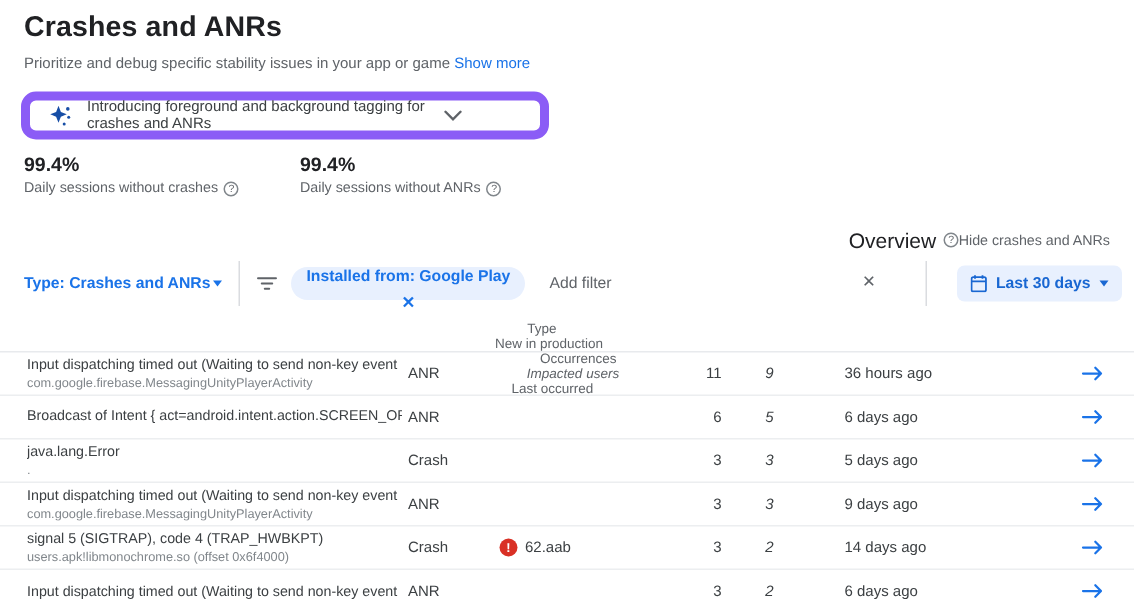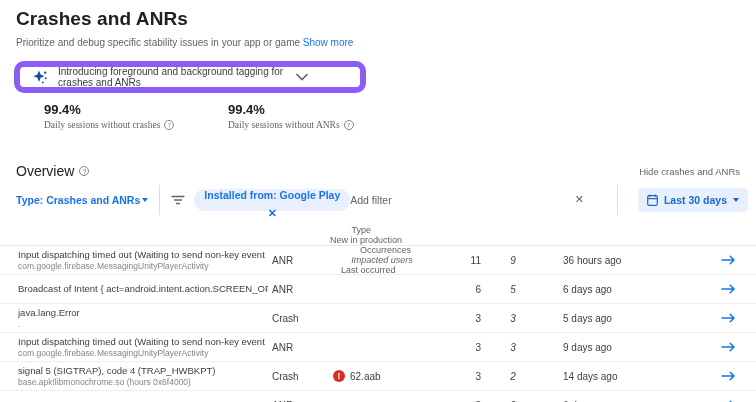--- a/index.html
+++ b/index.html
@@ -13,44 +13,44 @@
   .pg-sub { margin-top:7px; font-size:10px; color:#5f6368; }
   .link { color:#1a73e8; cursor:pointer; text-decoration:none; }
 
   
   .banner { margin:13px 0 0 14px; width:352px; height:32px; border:6px solid #8b5cf6;
     border-radius:10px; display:flex; align-items:center; padding:0 12px; background:#fff; }
   .banner-text { font-size:10px; color:#3c4043; margin-left:10px; }
   .banner .chev { margin-left:auto; margin-right:40px; display:flex; align-items:center; cursor:pointer; }
 
   
-  .stats { display:flex; padding:0 16px; margin-top:9px;margin-left:28px; }
+  .stats { display:flex; padding:0 16px; margin-top:9px; }
   .stat { width:184px; }
   .stat-value { font-size:13px; font-weight:700; }
-  .stat-label { margin-top:3px; font-size:9.5px; color:#5f6368; display:flex; align-items:center; gap:4px;font-family:Liberation Serif, serif; }
+  .stat-label { margin-top:3px; font-size:9.5px; color:#5f6368; display:flex; align-items:center; gap:4px; }
 
   .help { display:inline-block; width:10px; height:10px; border:1px solid #80868b; border-radius:50%;
     font-size:7px; line-height:9px; text-align:center; color:#5f6368; flex:0 0 auto; }
 
   
-  .ov-row { margin-top:33px; padding:0 16px 0 16px; display:flex; align-items:center; justify-content:space-between; }
+  .ov-row { margin-top:21px; padding:0 16px 0 16px; display:flex; align-items:center; justify-content:flex-end; }
   .ov-title { font-size:14px; color:#202124; display:flex; align-items:center; gap:5px; }
   .hide-link { font-size:9.5px; color:#5f6368; cursor:pointer; padding-right:0px; }
 
   
   .toolbar { margin-top:5px; height:31px; display:flex; align-items:center; padding:0 8px 0 16px; }
   .type-dd { color:#1a73e8; font-size:10.5px; font-weight:600; display:flex; align-items:center; gap:2px; cursor:pointer; }
   .caret { width:0; height:0; border-left:3.5px solid transparent; border-right:3.5px solid transparent;
     border-top:4px solid currentColor; display:inline-block; }
   .vdiv { width:1px; height:30px; background:#dadce0; margin:0 11px; }
   .chip { background:#e8f0fe; color:#1a73e8; font-size:10.5px; font-weight:600; border-radius:12px;
     height:22px; display:flex; align-items:center; padding:0 10px; gap:7px; margin-left:9px; cursor:pointer;flex-direction:column; }
   .chip .x, .tb-x { color:#5f6368; font-size:11px; cursor:pointer; line-height:1; }
   .chip .x { color:#1a73e8; }
-  .add-filter { font-size:10.5px; color:#5f6368; margin-left:0; cursor:pointer; }
+  .add-filter { font-size:10.5px; color:#5f6368; margin-left:16px; cursor:pointer; }
   .spacer { flex:1; }
   .tb-x { margin-right:22px; }
   .date-btn { background:#e8f0fe; color:#1967d2; border:none; font-family:inherit; font-size:10.5px; font-weight:600;
     border-radius:5px; height:23px; display:flex; align-items:center; gap:6px; padding:12px 9px; margin-left:9px; cursor:pointer; }
 
   
   .table { margin-top:10px; }
   .thead, .trow { display:flex; align-items:center; padding-left:18px; padding-right:10px; }
   .thead { height:21px; border-bottom:1px solid #e8eaed; color:#5f6368; font-size:9px;flex-direction:column; }
   .trow { height:29px; border-bottom:1px solid #eceef0; cursor:pointer; }
@@ -259,21 +259,21 @@
         <svg width="15" height="10" viewBox="0 0 15 10">
           <path d="M1 5 h12 M9.2 1.2 L13 5 L9.2 8.8" stroke="#1a73e8" stroke-width="1.5" fill="none" stroke-linecap="round" stroke-linejoin="round"></path>
         </svg>
       </button>
     </div>
   </div>
 
   <div class="trow">
     <div class="c-crash">
       <div class="row-title">signal 5 (SIGTRAP), code 4 (TRAP_HWBKPT)</div>
-      <div class="row-sub">base.apk!libmonochrome.so (hours 0x6f4000)</div>
+      <div class="row-sub">users.apk!libmonochrome.so (offset 0x6f4000)</div>
     </div>
     <div class="c-type">Crash</div>
     <div class="c-np">
       <span class="np-badge">
         <span class="np-dot">!</span>
         <span>62.aab</span>
       </span>
     </div>
     <div class="c-occ">3</div>
     <div class="c-imp">2</div>

